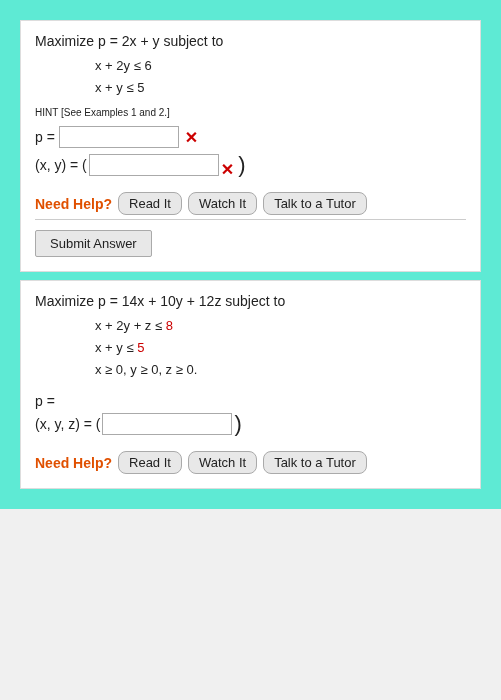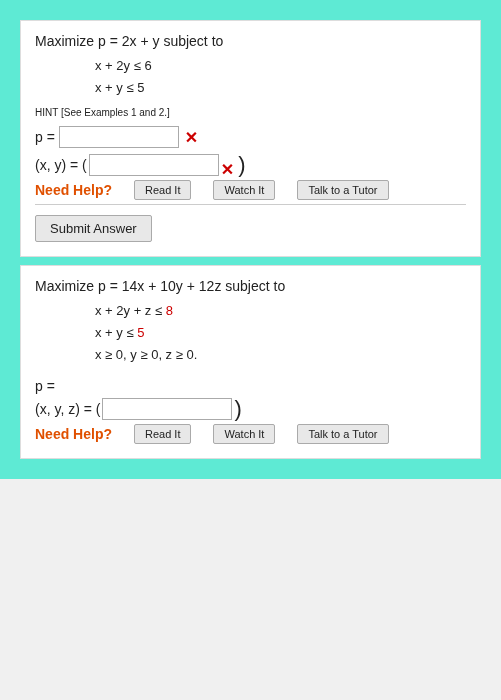--- a/index.html
+++ b/index.html
@@ -82,36 +82,36 @@
       background: #fff;
       height: 22px;
       width: 130px;
       font-size: 13px;
       padding: 2px 4px;
       outline: none;
     }
     .need-help-row {
       display: flex;
       align-items: center;
-      margin-top: 4px;
-      gap: 22px;
+      margin-top: 16px;
+      gap: 6px;
     }
     .need-help-label {
       color: #e05000;
       font-weight: bold;
       font-size: 14px;
     }
     .help-btn {
       border: 1px solid #aaa;
       background: #e8e8e8;
       padding: 3px 10px;
-      font-size: 11px;
+      font-size: 13px;
       cursor: pointer;
       color: #222;
-      border-radius: 2px;
+      border-radius: 8px;
     }
     .action-row {
       display: flex;
       align-items: center;
       margin-top: 10px;
       gap: 10px;
     }
     .submit-btn {
       border: 1px solid #aaa;
       background: #e8e8e8;

